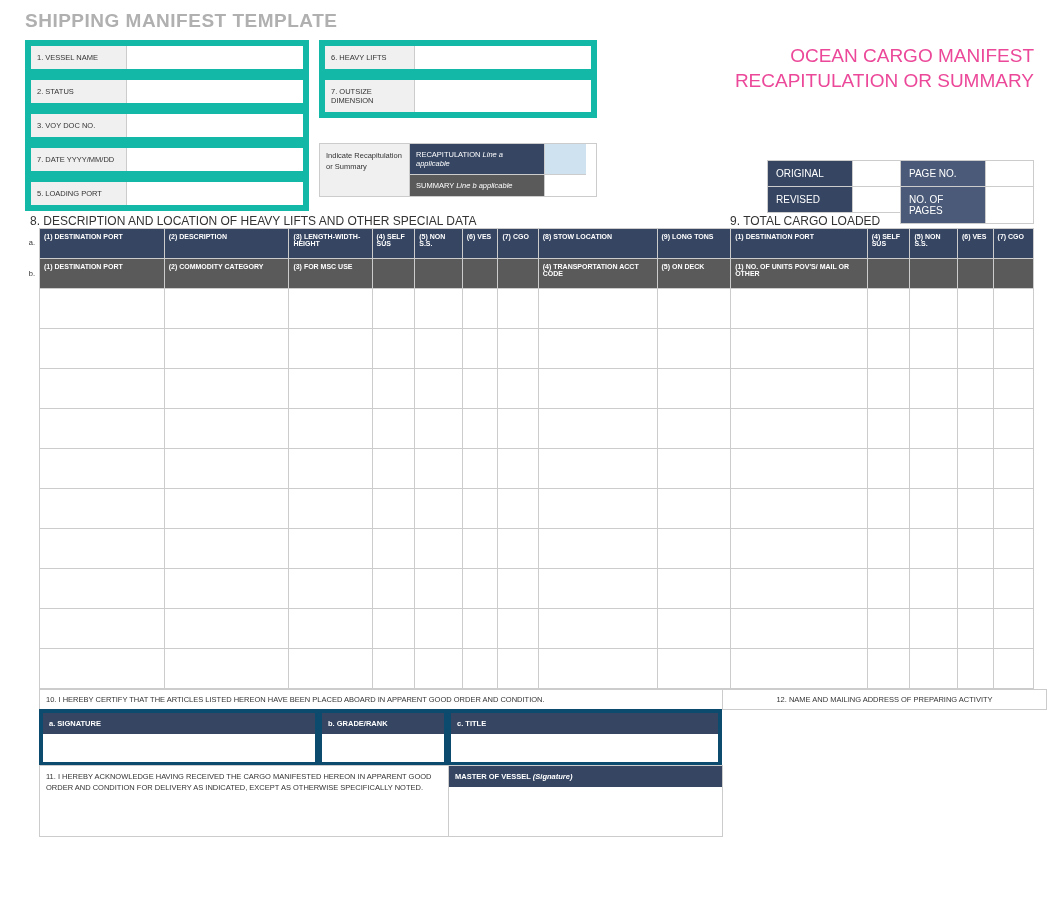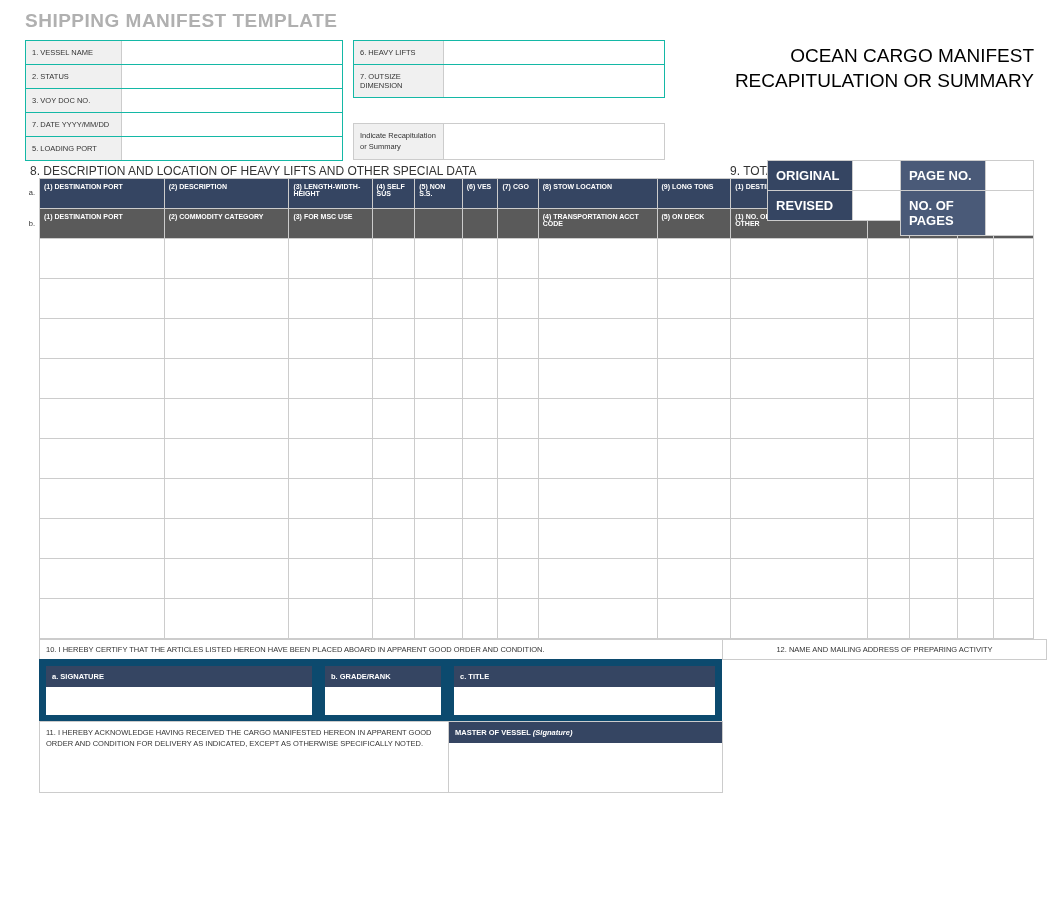--- a/index.html
+++ b/index.html
@@ -19,23 +19,22 @@
     margin-bottom: 8px;
   }
   .top-section {
     display: flex;
     gap: 10px;
     margin-bottom: 4px;
   }
   .col1, .col2 { }
   .fieldbox {
     display: flex;
-    border: 1px solid #14b8a6;
+    border: 6px solid #14b8a6;
     margin-bottom: -1px;
-    gap: 44px;
   }
   .fieldbox .label {
     background: #f0f0f0;
     padding: 7px 6px;
     width: 96px;
     font-size: 7.5px;
     border-right: 1px solid #ccc;
   }
   .fieldbox .val {
     width: 176px;
@@ -74,21 +73,21 @@
   .indRowB .indCheck {
     width: 42px;
     background: #fff;
     border-left: 1px solid #ccc;
   }
   .indRowB .indText { background: #5a5a5a; }
   .right-title {
     margin-left: auto;
     text-align: right;
     font-size: 19px;
-    color: #000000;
+    color: #ec4899;
     line-height: 1.3;
     padding-top: 4px;
     font-weight: 400;
   }
   .rightBoxes {
     display: flex;
     gap: 0;
     position: absolute;
     right: 25px;
     top: 160px;
@@ -98,22 +97,22 @@
     flex-direction: column;
   }
   .rbRow {
     display: flex;
   }
   .rbRow .rbLab {
     background: #354562;
     color: #fff;
     padding: 7px 8px;
     width: 86px;
-    font-size: 13px;
-    font-weight: bold;
+    font-size: 10px;
+    font-weight: normal;
     border: 1px solid #ccc;
   }
   .rbRow .rbVal {
     width: 48px;
     border: 1px solid #ccc;
     border-left: none;
     background: #fff;
   }
   .rb2 .rbRow .rbLab {
     background: #4a5a78;
@@ -174,21 +173,21 @@
   }
   .bottom-left { width: 684px; }
   .bottom-right { flex: 1; text-align: center; }
   .cert {
     border: 1px solid #ccc;
     padding: 5px 6px;
     font-size: 7.5px;
   }
   .sigRow { display: flex; }
   .sigCell {
-    border: 7px solid #0c4a6e;
+    border: 4px solid #0c4a6e;
     margin-top: -1px;
   }
   .sigCell .sigH {
     background: #354562;
     color: #fff;
     padding: 6px 6px;
     font-size: 7.5px;
     font-weight: bold;
   }
   .sigCell .sigV { height: 28px; }
@@ -262,20 +261,30 @@
         <div class="label">6. HEAVY LIFTS</div>
         <div class="val"></div>
       </div>
     <div class="fieldbox">
         <div class="label">7. OUTSIZE DIMENSION</div>
         <div class="val"></div>
       </div>
     <div style="height:27px;"></div>
     <div class="indicateRow">
       <div class="indLabel">Indicate Recapitulation or Summary</div>
+      <div class="indStack">
+        <div class="indRowA">
+          <div class="indText"><span>RECAPITULATION</span> <span class="ital">Line a applicable</span></div>
+          <div class="indCheck"></div>
+        </div>
+        <div class="indRowB">
+          <div class="indText"><span>SUMMARY</span> <span class="ital">Line b applicable</span></div>
+          <div class="indCheck"></div>
+        </div>
+      </div>
     </div>
   </div>
   <div class="right-title">
     <div>OCEAN CARGO MANIFEST</div>
     <div>RECAPITULATION OR SUMMARY</div>
   </div>
 </div>
 
 <div class="rightBoxes">
   <div class="rb">

